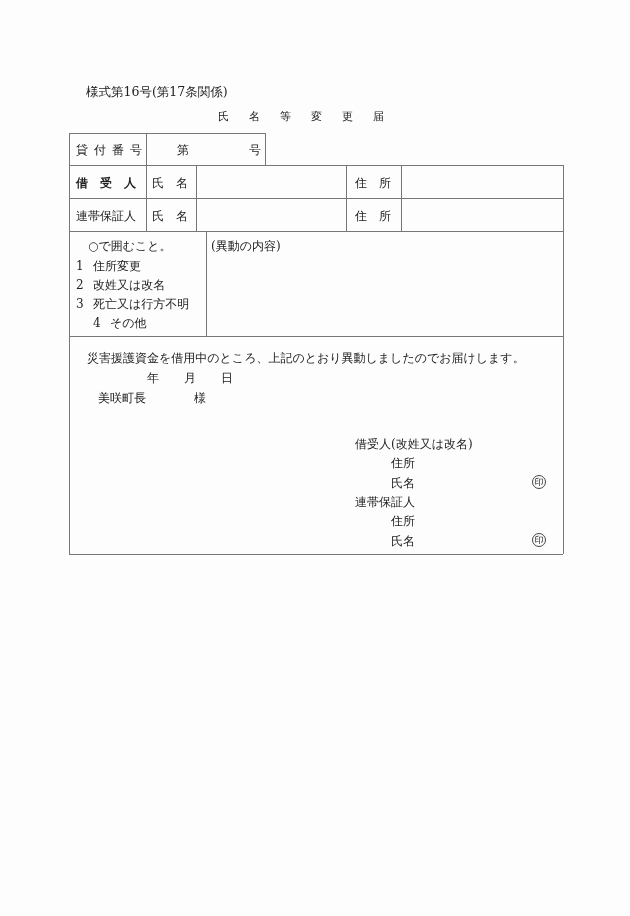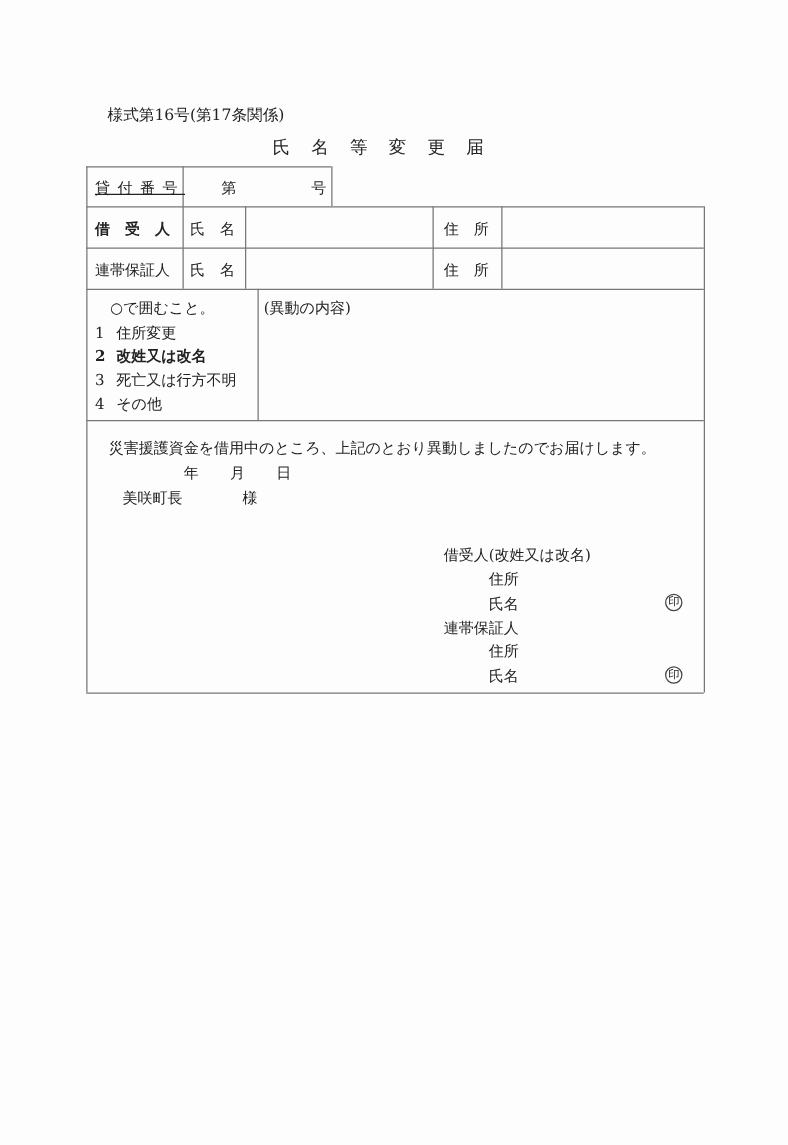--- a/index.html
+++ b/index.html
@@ -4,33 +4,33 @@
   <style>
     html, body { margin: 0; padding: 0; }
     body {
       width: 630px; height: 916px; background: #fdfdfd; position: relative;
       font-family: "DejaVu Serif", "Liberation Serif", serif; color: #222;
       font-size: 12px; overflow: hidden;
     }
     .abs { position: absolute; white-space: nowrap; }
     .line-h { position: absolute; height: 0; border-top: 1px solid #777; }
     .line-v { position: absolute; width: 0; border-left: 1px solid #777; }
-    .spaced { letter-spacing: 6px; text-decoration: underline; }
+    .spaced { letter-spacing: 6px; }
     .title span { display: inline-block; width: 31px; text-align: left; }
     .seal {
       position: absolute; width: 12px; height: 12px; border: 1px solid #444; border-radius: 50%;
       font-size: 9px; line-height: 12px; text-align: center;
     }
   </style>
 </head>
 <body>
 
 <div class="abs" style="left:86px; top:84px; font-size:12.5px;">様式第16号(第17条関係)</div>
 
-<div class="abs title" style="left:218px; top:109px; font-size:14px;">
+<div class="abs title" style="left:218px; top:109px; font-size:11px;">
   <span>氏</span><span>名</span><span>等</span><span>変</span><span>更</span><span>届</span>
 </div>
 
 <div>
   <div class="line-h" style="left:69px; top:133px; width:196px;"></div>
   <div class="line-h" style="left:69px; top:165px; width:494px;"></div>
   <div class="line-h" style="left:69px; top:198px; width:494px;"></div>
   <div class="line-h" style="left:69px; top:231px; width:494px;"></div>
   <div class="line-h" style="left:69px; top:336px; width:494px;"></div>
   <div class="line-h" style="left:69px; top:554px; width:494px;"></div>
@@ -58,27 +58,27 @@
 <div class="abs" style="left:76px; top:208px;">連帯保証人</div>
 <div class="abs" style="left:152px; top:208px;">氏　名</div>
 <div class="abs" style="left:198px; top:200px; width:146px; height:30px;"></div>
 <div class="abs" style="left:355px; top:208px;">住　所</div>
 <div class="abs" style="left:403px; top:200px; width:158px; height:30px;"></div>
 
 <div class="abs" style="left:88px; top:238px;">○で囲むこと。</div>
 <div class="abs" style="left:76px; top:258px;">
   <span style="display:inline-block; width:17px;">1</span><span>住所変更</span>
 </div>
-<div class="abs" style="left:76px; top:277px;font-weight:bold;">
+<div class="abs" style="left:76px; top:277px;">
   <span style="display:inline-block; width:17px;">2</span><span>改姓又は改名</span>
 </div>
 <div class="abs" style="left:76px; top:296px;">
   <span style="display:inline-block; width:17px;">3</span><span>死亡又は行方不明</span>
 </div>
-<div class="abs" style="left:76px; top:315px;">
+<div class="abs" style="left:93px; top:315px;">
   <span style="display:inline-block; width:17px;">4</span><span>その他</span>
 </div>
 <div class="abs" style="left:211px; top:238px;">(異動の内容)</div>
 <div class="abs" style="left:211px; top:256px; width:348px; height:76px;"></div>
 
 <div class="abs" style="left:87px; top:350px;text-align:right;">災害援護資金を借用中のところ、上記のとおり異動しましたのでお届けします。</div>
 <div class="abs" style="left:147px; top:370px;">
   <span style="display:inline-block; width:37px;">年</span><span style="display:inline-block; width:37px;">月</span><span>日</span>
 </div>
 <div class="abs" style="left:98px; top:390px;">美咲町長</div>

